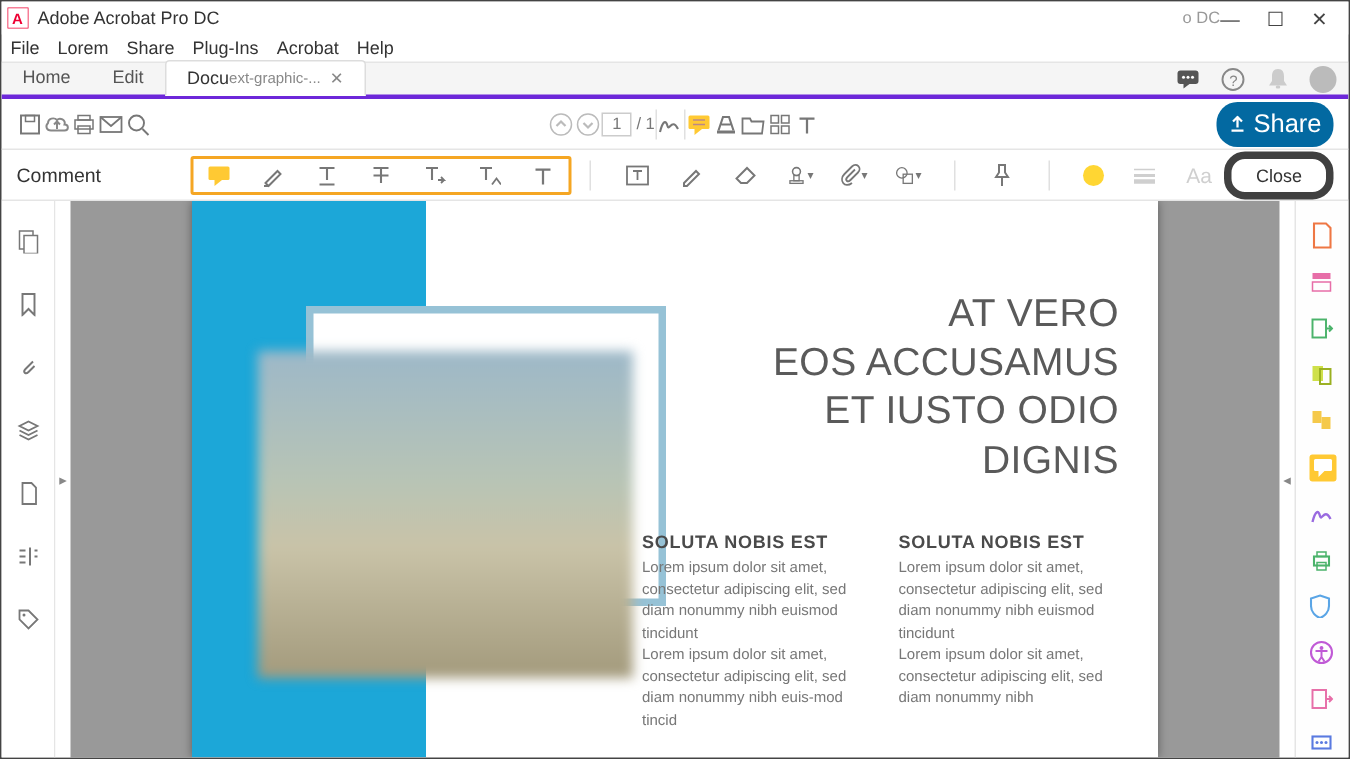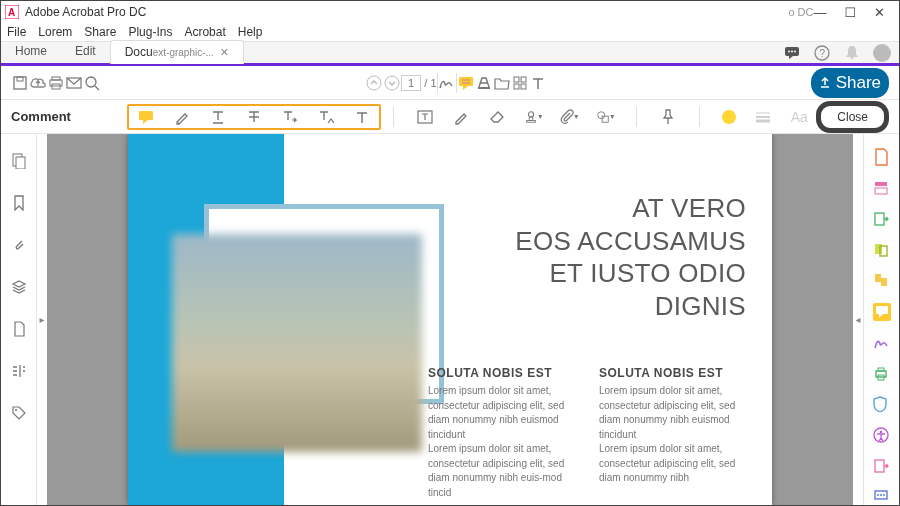--- a/index.html
+++ b/index.html
@@ -17,36 +17,36 @@
 .tab-close{margin-left:6px;color:#888;font-size:11px}
 .tabbar-right{position:absolute;right:8px;top:2px;display:flex;gap:12px;align-items:center}
 .iconsm{width:18px;height:18px;display:flex;align-items:center;justify-content:center}
 .avatar{width:18px;height:18px;border-radius:50%;background:#bbb}
 .maintoolbar{height:34px;display:flex;align-items:center;padding:0 10px;border-bottom:1px solid #e5e5e5;font-size:12px;color:#555}
 .maintoolbar .sep{width:1px;height:20px;background:#e0e0e0}
 .maintoolbar .spacer{flex:1}
 .page-ind{color:#777;font-size:11px}
 .share-btn{background:#0369a1;color:#fff;border-radius:14px;padding:5px 8px;font-size:17px;display:flex;align-items:center;gap:5px;cursor:pointer}
 .comment-toolbar{height:34px;display:flex;align-items:center;border-bottom:1px solid #e5e5e5;padding:0 10px}
-.comment-label{font-size:13px;font-weight:700;color:#333;width:150px}
+.comment-label{font-size:13px;font-weight:400;color:#333;width:150px}
 .tool-group{display:flex;align-items:center;gap:18px;padding:0 8px}
 .highlight-box{border:2px solid #f5a623;border-radius:2px;padding:2px 8px;display:flex;gap:18px;align-items:center}
 .vsep{width:1px;height:20px;background:#e0e0e0;margin:0 4px}
 .close-btn{margin-left:auto;border:5px solid #404040;border-radius:14px;padding:4px 16px;font-size:12px;color:#333;cursor:pointer}
 .content-area{display:flex;height:calc(506px - 22px - 19px - 24px - 34px - 34px - 2px);position:relative}
 .left-rail{width:36px;background:#fff;border-right:1px solid #e5e5e5;display:flex;flex-direction:column;align-items:center;padding-top:18px;gap:24px}
 .right-rail{width:36px;background:#fefefe;border-left:1px solid #e5e5e5;display:flex;flex-direction:column;align-items:center;padding-top:14px;gap:14px}
 .collapse-left,.collapse-right{width:10px;display:flex;align-items:center;justify-content:center;color:#888;font-size:10px;background:#fff}
 .doc-viewport{flex:1;background:#999;display:flex;justify-content:center;overflow:hidden;position:relative}
 .page{background:#fff;width:644px;height:100%;position:relative;box-shadow:0 0 6px rgba(0,0,0,0.4)}
 .cyan-block{position:absolute;left:0;top:0;width:156px;height:100%;background:#1ca7d8}
 .photo-frame{position:absolute;left:76px;top:70px;width:240px;height:200px;border:5px solid #96c2d6;background:#fff}
 .photo{position:absolute;left:44px;top:100px;width:250px;height:218px;background:linear-gradient(to bottom,#9db8c8 0%,#b8c4b5 40%,#c9c3a8 60%,#a39a7c 100%);filter:blur(4px)}
 .headline{position:absolute;right:26px;top:58px;text-align:right;font-size:26px;line-height:1.25;color:#5a5a5a;font-weight:400;letter-spacing:.3px}
-.columns{position:absolute;left:300px;top:232px;right:26px;display:flex;gap:24px}
+.columns{position:absolute;left:300px;top:220px;right:26px;display:flex;gap:24px}
 .col{flex:1}
 .col h4{font-size:12px;font-weight:700;color:#4a4a4a;letter-spacing:.5px;margin-bottom:4px}
 .col p{font-size:10px;line-height:1.45;color:#777}
 svg{display:block}
 .gray-icon{color:#666}
 .right-rail .ricon{width:18px;height:18px}
 .yellow-dot{width:14px;height:14px;border-radius:50%;background:#ffd633}
 .toolbar-icon{cursor:pointer}
 </style>
 </head>

